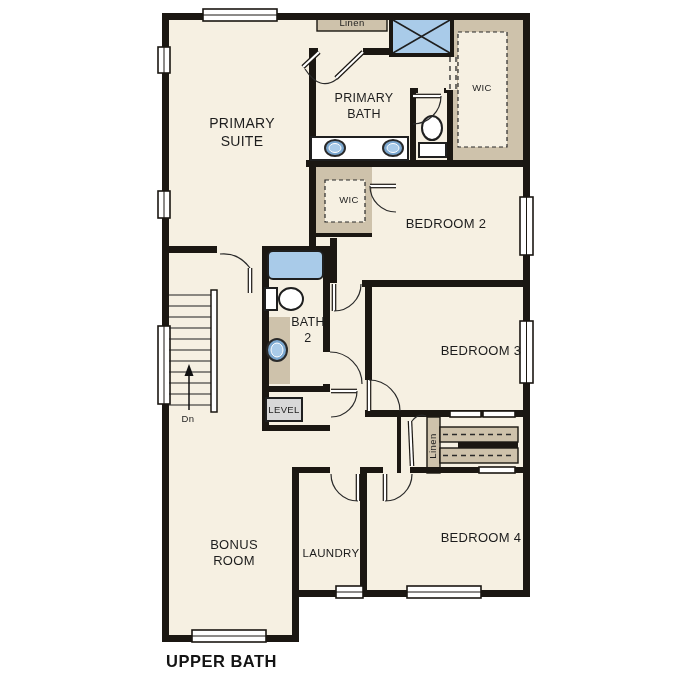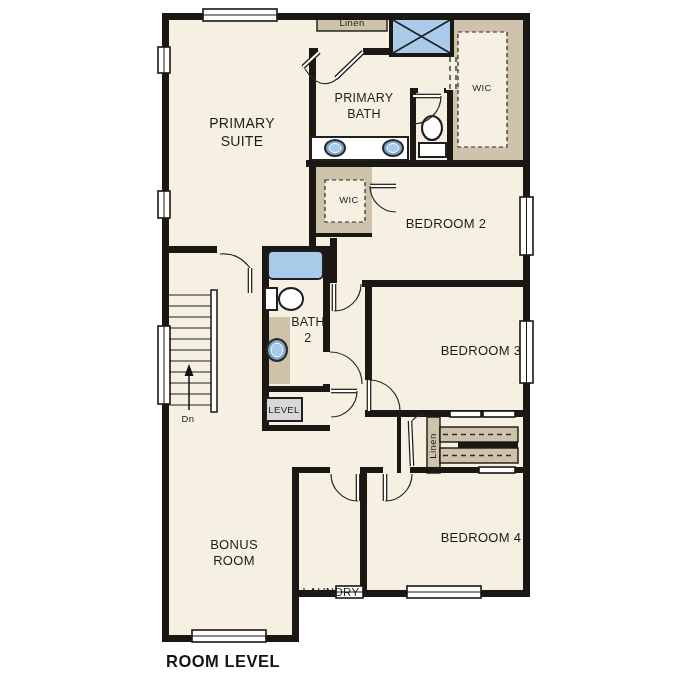--- a/index.html
+++ b/index.html
@@ -24,21 +24,21 @@
   .sinkring{fill:#7ba7cf;stroke:#2a2a2a;stroke-width:2;}
   .sinkin{fill:var(--fixture_blue,#a9cbe9);stroke:#ffffff;stroke-width:1;}
   .thin{stroke:#1f1f1f;stroke-width:1;}
   .dash{stroke:#2a2a2a;stroke-width:1.3;stroke-dasharray:5 4;fill:none;}
   .furnbox{fill:var(--furn_gray,#d8d8d8);stroke:#1f1f1f;stroke-width:2;}
   .lbl{position:absolute;transform:translate(-50%,-50%);color:#1d1d1d;font-weight:normal;
        text-align:center;white-space:pre-line;line-height:1.25;letter-spacing:.3px;}
   .big{font-size:14px;}
   .mid{font-size:13px;}
   .bath{font-size:12.5px;}
-  .laun{font-size:11.5px;margin-top:39px;}
+  .laun{font-size:11.5px;}
   .sm{font-size:9.5px;font-weight:normal;letter-spacing:.4px;}
   .rot{transform:translate(-50%,-50%) rotate(-90deg);}
   .title{position:absolute;color:#141414;font-weight:bold;font-size:16.5px;letter-spacing:.5px;}
 </style>
 </head>
 <body>
 
 <div id="stage">
   <svg width="687" height="687" viewBox="0 0 687 687">
 
@@ -253,14 +253,14 @@
 2</div>
   <div class="lbl sm" style="left:188px;top:419px;">Dn</div>
   <div class="lbl mid" style="left:446px;top:351px;margin-left:35px;">BEDROOM 3</div>
   <div class="lbl sm rot" style="left:433px;top:446px;">Linen</div>
   <div class="lbl sm" style="left:284px;top:410px;">LEVEL</div>
   <div class="lbl mid" style="left:234px;top:553px;">BONUS
 ROOM</div>
   <div class="lbl laun" style="left:331px;top:553px;">LAUNDRY</div>
   <div class="lbl mid" style="left:442px;top:538px;margin-left:39px;">BEDROOM 4</div>
 
-  <div class="title" style="left:166px;top:652px;">ROOM LEVEL</div>
+  <div class="title" style="left:166px;top:652px;">UPPER BATH</div>
 </div>
 
 </body></html>

